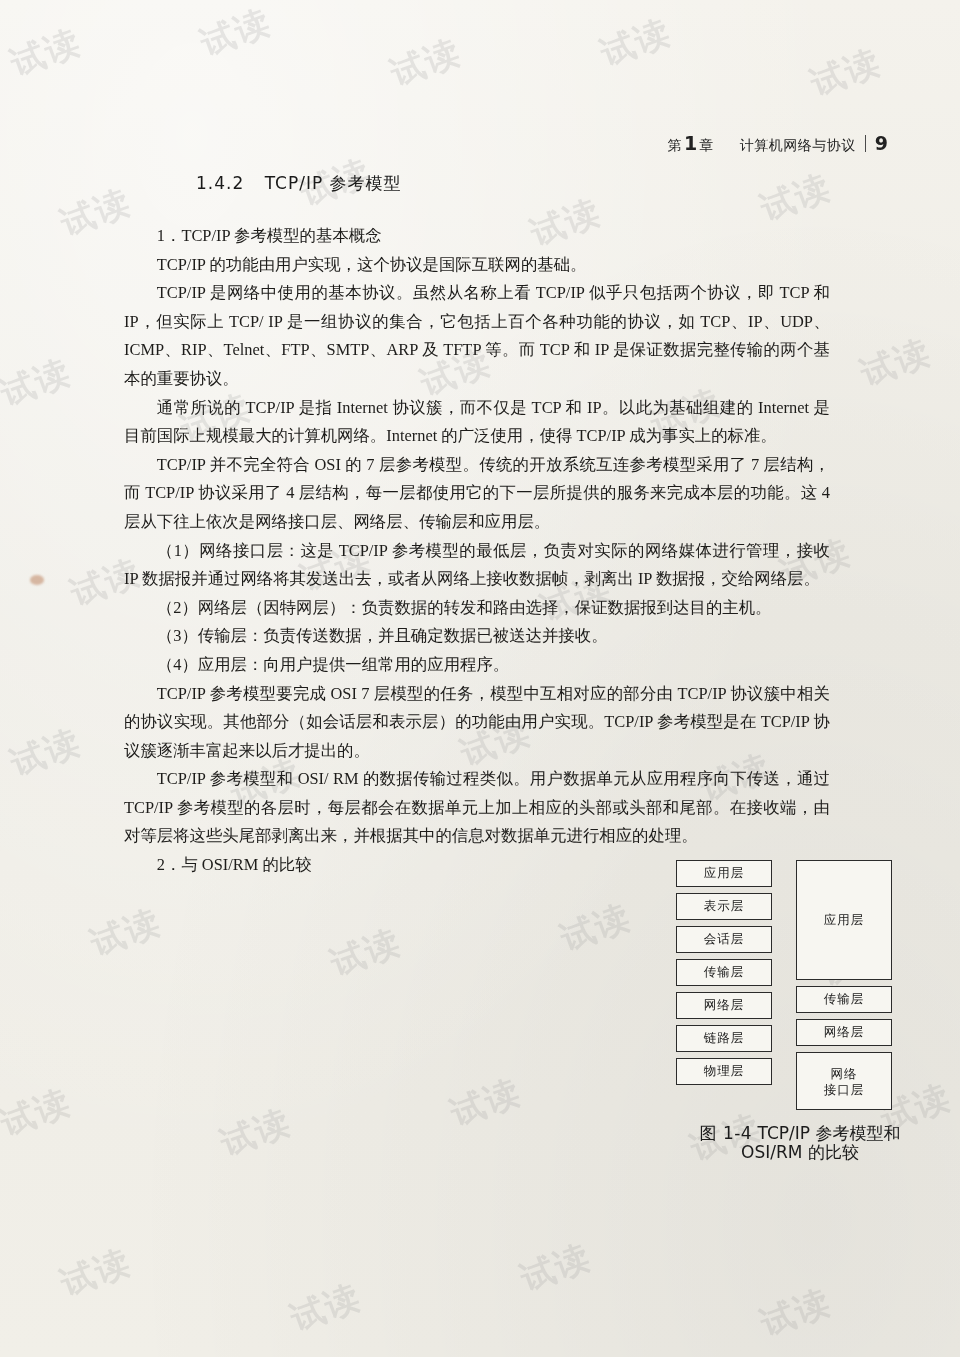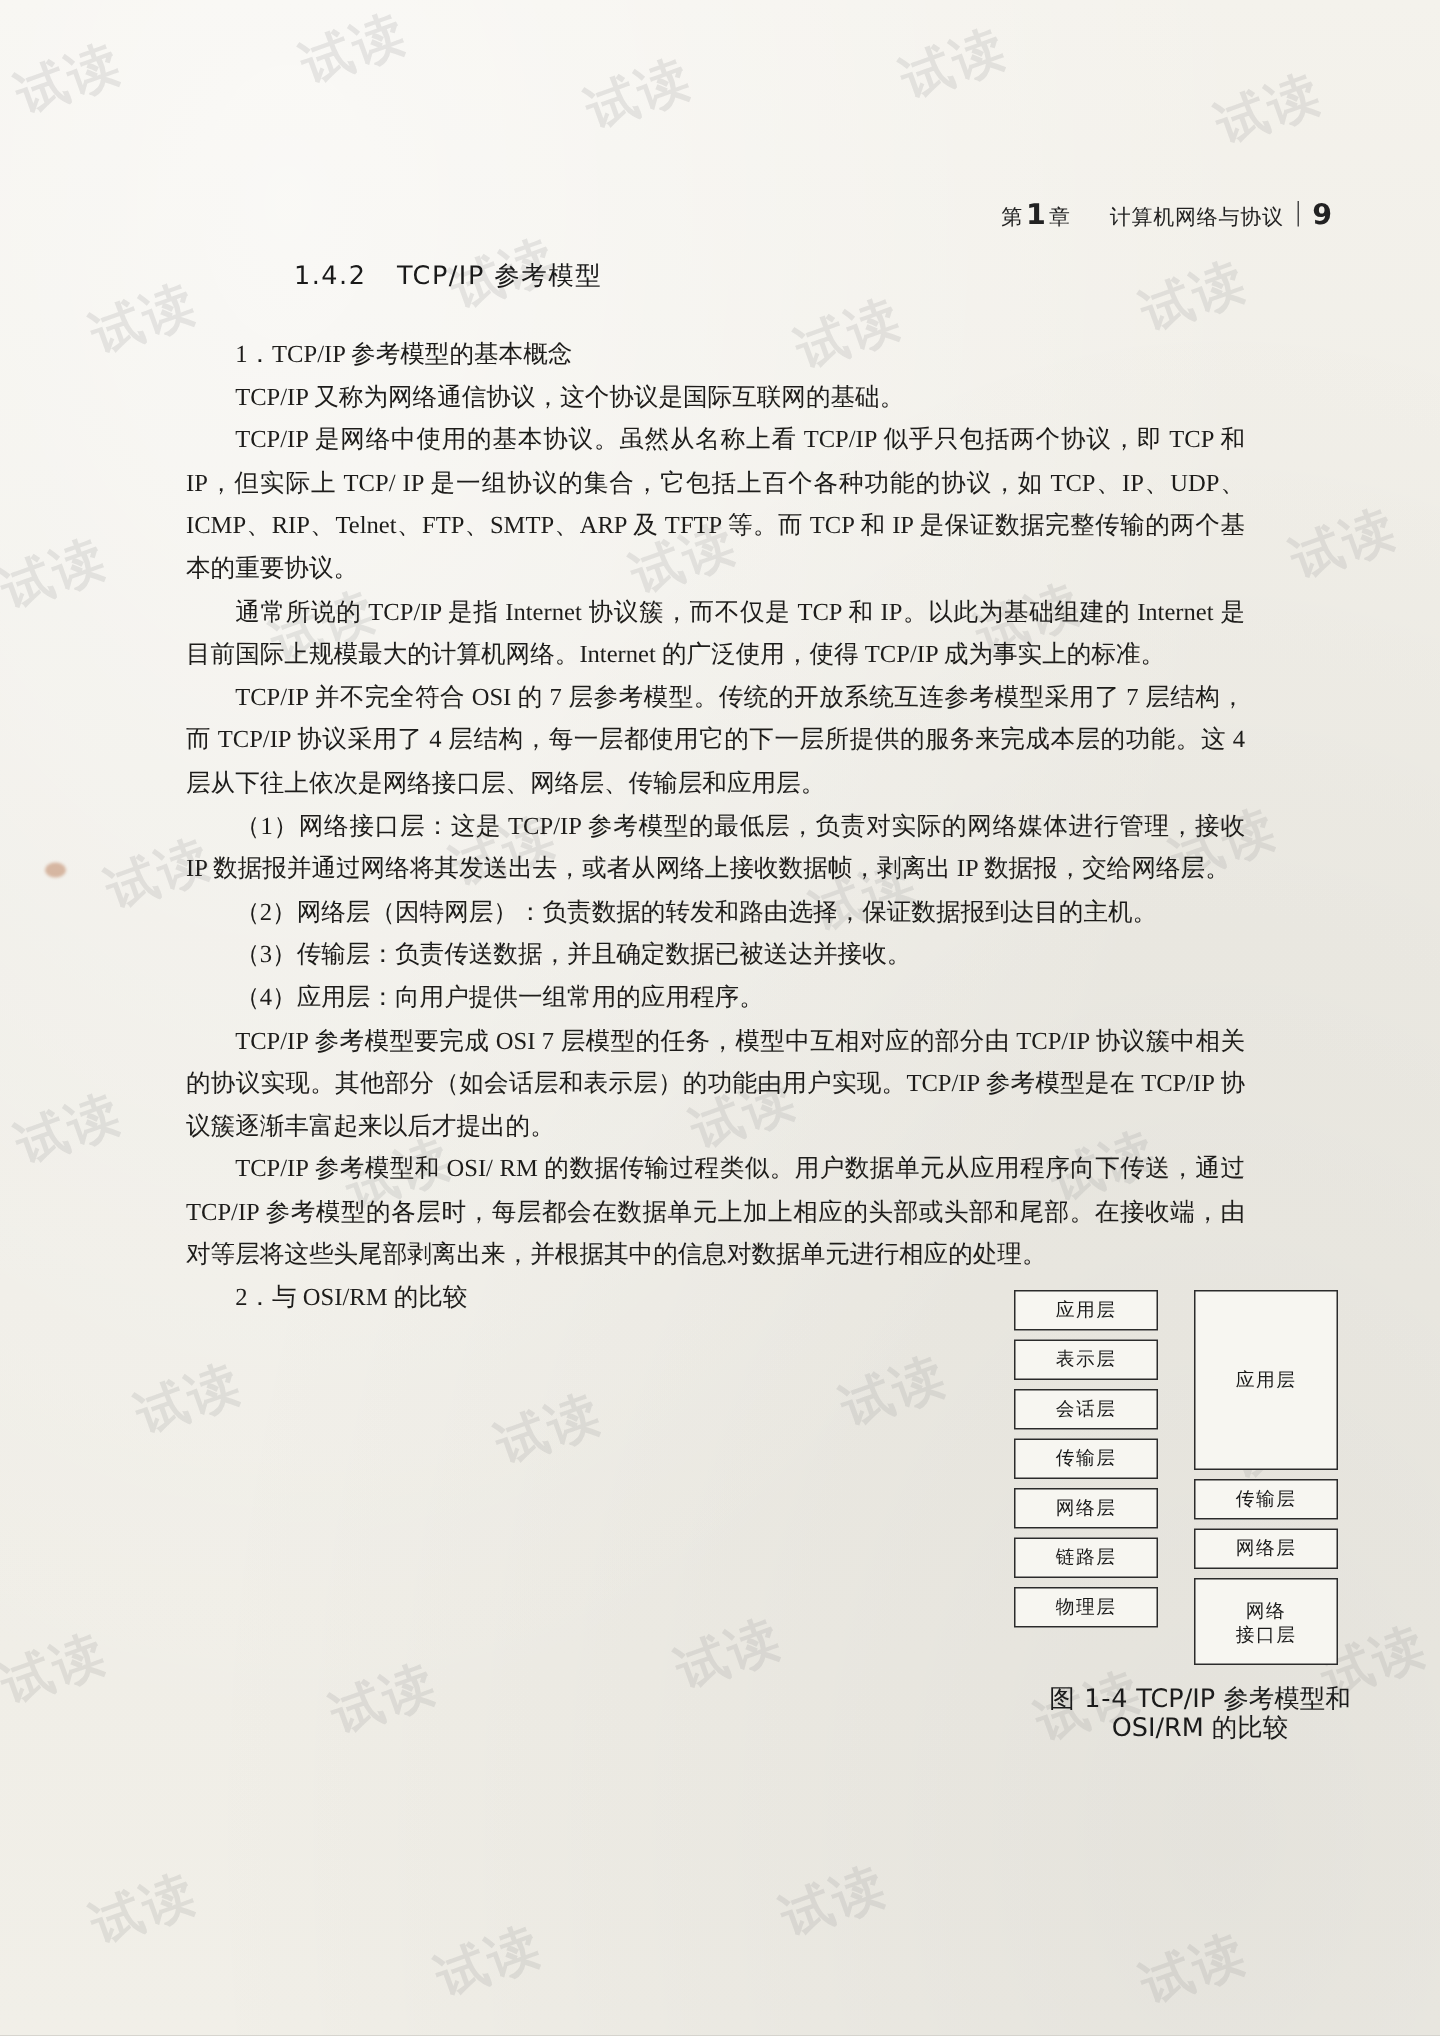--- a/index.html
+++ b/index.html
@@ -258,21 +258,21 @@
       <span class="pageno">9</span>
     </div>
 
     <div class="section-title">
       <span class="num">1.4.2</span>
       <span>TCP/IP 参考模型</span>
     </div>
 
     <div class="body">
       <p class="item">1．TCP/IP 参考模型的基本概念</p>
-      <p>TCP/IP 又称为网络通信协议，这个协议是国际互联网的基础。</p>
+      <p>TCP/IP 的功能由用户实现，这个协议是国际互联网的基础。</p>
       <p>TCP/IP 是网络中使用的基本协议。虽然从名称上看 TCP/IP 似乎只包括两个协议，即 TCP 和 IP，但实际上 TCP/ IP 是一组协议的集合，它包括上百个各种功能的协议，如 TCP、IP、UDP、ICMP、RIP、Telnet、FTP、SMTP、ARP 及 TFTP 等。而 TCP 和 IP 是保证数据完整传输的两个基本的重要协议。</p>
       <p>通常所说的 TCP/IP 是指 Internet 协议簇，而不仅是 TCP 和 IP。以此为基础组建的 Internet 是目前国际上规模最大的计算机网络。Internet 的广泛使用，使得 TCP/IP 成为事实上的标准。</p>
       <p>TCP/IP 并不完全符合 OSI 的 7 层参考模型。传统的开放系统互连参考模型采用了 7 层结构，而 TCP/IP 协议采用了 4 层结构，每一层都使用它的下一层所提供的服务来完成本层的功能。这 4 层从下往上依次是网络接口层、网络层、传输层和应用层。</p>
       <p>（1）网络接口层：这是 TCP/IP 参考模型的最低层，负责对实际的网络媒体进行管理，接收 IP 数据报并通过网络将其发送出去，或者从网络上接收数据帧，剥离出 IP 数据报，交给网络层。</p>
       <p>（2）网络层（因特网层）：负责数据的转发和路由选择，保证数据报到达目的主机。</p>
       <p>（3）传输层：负责传送数据，并且确定数据已被送达并接收。</p>
       <p>（4）应用层：向用户提供一组常用的应用程序。</p>
       <p>TCP/IP 参考模型要完成 OSI 7 层模型的任务，模型中互相对应的部分由 TCP/IP 协议簇中相关的协议实现。其他部分（如会话层和表示层）的功能由用户实现。TCP/IP 参考模型是在 TCP/IP 协议簇逐渐丰富起来以后才提出的。</p>
       <p>TCP/IP 参考模型和 OSI/ RM 的数据传输过程类似。用户数据单元从应用程序向下传送，通过 TCP/IP 参考模型的各层时，每层都会在数据单元上加上相应的头部或头部和尾部。在接收端，由对等层将这些头尾部剥离出来，并根据其中的信息对数据单元进行相应的处理。</p>
       <p class="item">2．与 OSI/RM 的比较</p>

